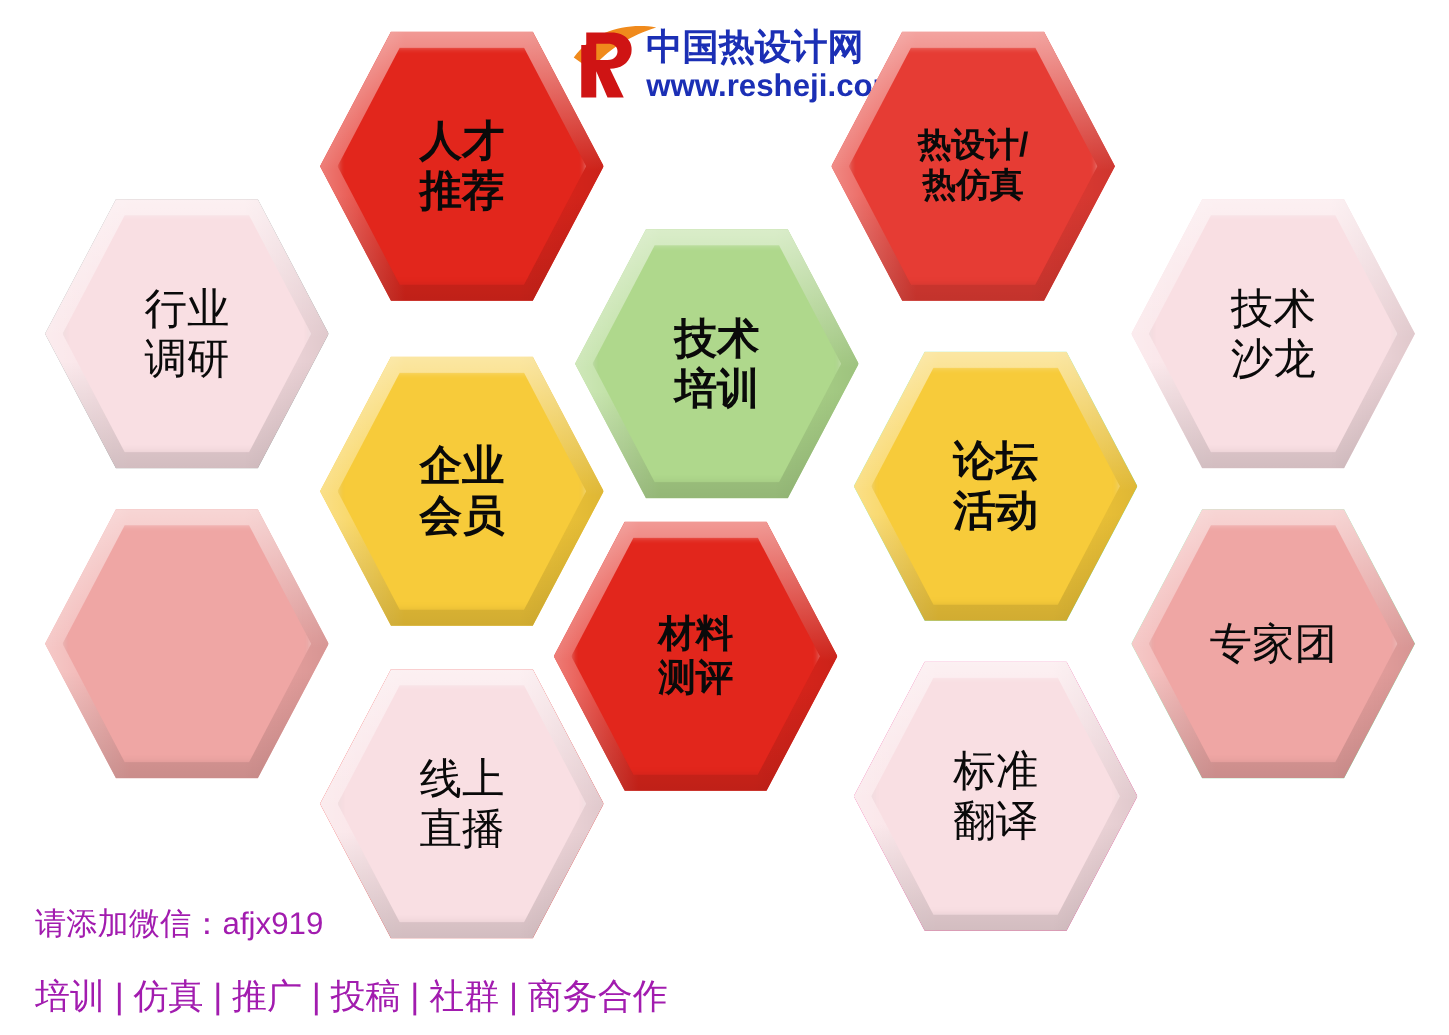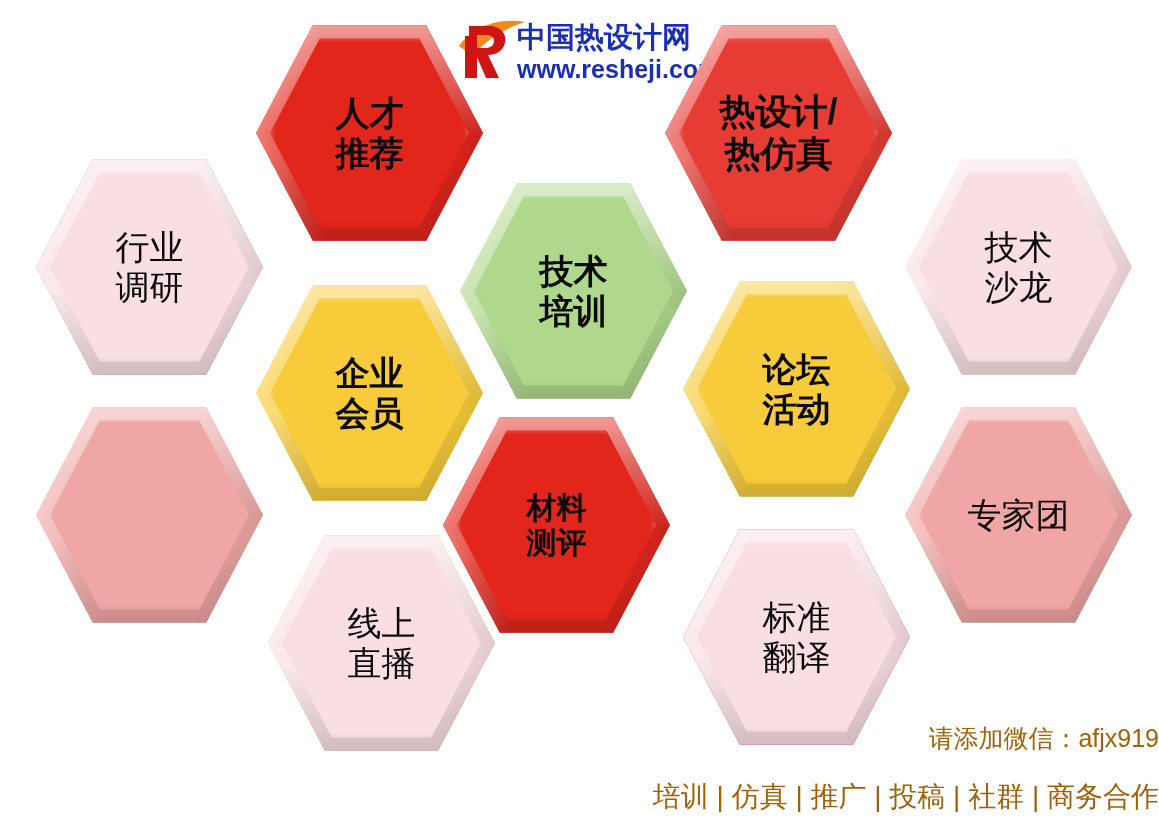--- a/index.html
+++ b/index.html
@@ -116,23 +116,24 @@
     color: #0a0a0a;
     padding: 0 10px;
     white-space: pre-line;
   }
   .hex.bold .label { font-weight: bold; }
   .hex.light .label { font-weight: normal; }
 
   
   .footer-line {
     position: absolute;
-    text-align: right;
-    color: #a16207;
+    text-align: left;
+    color: #a21caf;
     white-space: nowrap;
+    margin-left: 28px;
   }
   #wechat-line {
     left: 0; right: 0;
     top: 722px;
     font-size: 25px;
   }
   #services-line {
     left: 0; right: 0;
     top: 778px;
     font-size: 28px;
@@ -163,21 +164,21 @@
         <div class="label" style="font-size: 34px;">人才
 推荐</div>
       </div>
       <div class="hex bold" style="left: 665px; top: 22px; background: rgb(230, 60, 52);">
         <div class="inner" style="background: rgb(230, 60, 52);"></div>
         <div class="bevel-left"></div>
         <div class="bevel-right"></div>
         <div class="bevel-top"></div>
         <div class="bevel-bot"></div>
         <div class="face" style="background: rgb(230, 60, 52); box-shadow: rgba(255, 255, 255, 0.55) 0px 2px 6px inset, rgba(0, 0, 0, 0.1) 0px -3px 7px inset;"></div>
-        <div class="label" style="font-size: 36px;">热设计/
+        <div class="label" style="font-size: 27px;">热设计/
 热仿真</div>
       </div>
       <div class="hex light" style="left: 36px; top: 156px; background: #a3a3a3;">
         <div class="inner" style="background: rgb(249, 223, 227);"></div>
         <div class="bevel-left"></div>
         <div class="bevel-right"></div>
         <div class="bevel-top"></div>
         <div class="bevel-bot"></div>
         <div class="face" style="background: rgb(249, 223, 227); box-shadow: rgba(255, 255, 255, 0.55) 0px 2px 6px inset, rgba(0, 0, 0, 0.1) 0px -3px 7px inset;"></div>
         <div class="label" style="font-size: 34px;">行业
@@ -243,21 +244,21 @@
       </div>
       <div class="hex light" style="left: 905px; top: 404px; background: #86efac;">
         <div class="inner" style="background: rgb(239, 166, 164);"></div>
         <div class="bevel-left"></div>
         <div class="bevel-right"></div>
         <div class="bevel-top"></div>
         <div class="bevel-bot"></div>
         <div class="face" style="background: rgb(239, 166, 164); box-shadow: rgba(255, 255, 255, 0.55) 0px 2px 6px inset, rgba(0, 0, 0, 0.1) 0px -3px 7px inset;"></div>
         <div class="label" style="font-size: 34px;">专家团</div>
       </div>
-      <div class="hex light" style="left: 268px; top: 532px; background: #fdba74; justify-content: center;">
+      <div class="hex light" style="left: 256px; top: 532px; background: #ef4444; justify-content: center;">
         <div class="inner" style="background: rgb(249, 223, 227);"></div>
         <div class="bevel-left"></div>
         <div class="bevel-right"></div>
         <div class="bevel-top"></div>
         <div class="bevel-bot"></div>
         <div class="face" style="background: rgb(249, 223, 227); box-shadow: rgba(255, 255, 255, 0.55) 0px 2px 6px inset, rgba(0, 0, 0, 0.1) 0px -3px 7px inset;"></div>
         <div class="label" style="font-size: 34px;">线上
 直播</div>
       </div>
       <div class="hex light" style="left: 683px; top: 526px; background: #ec4899;">

